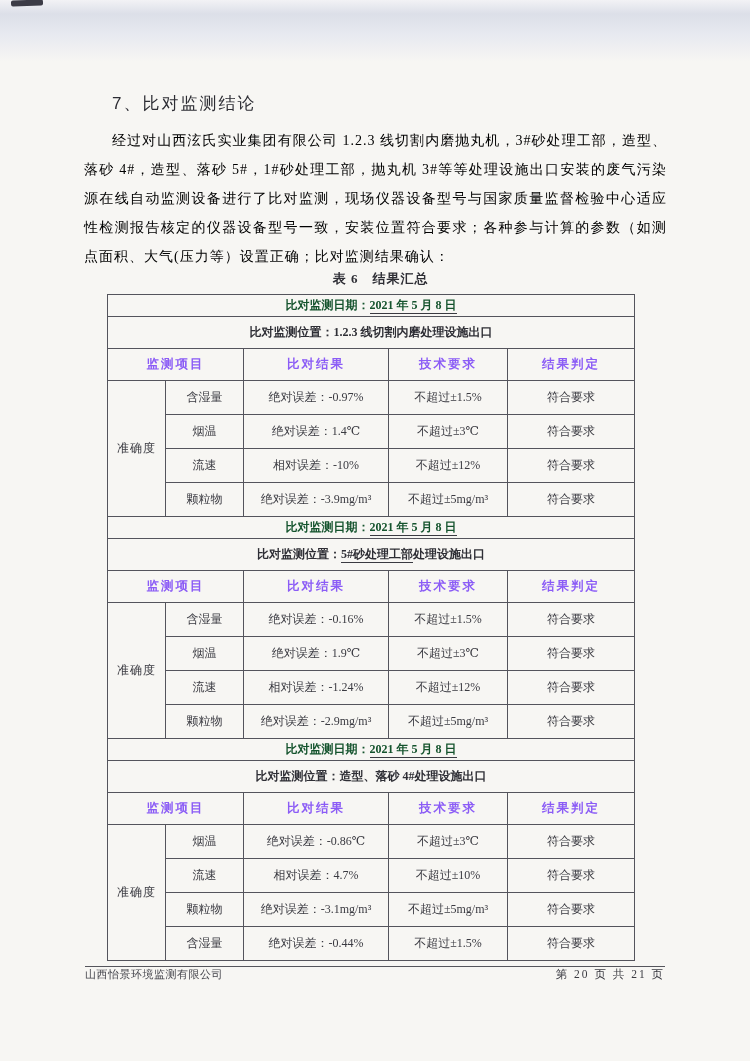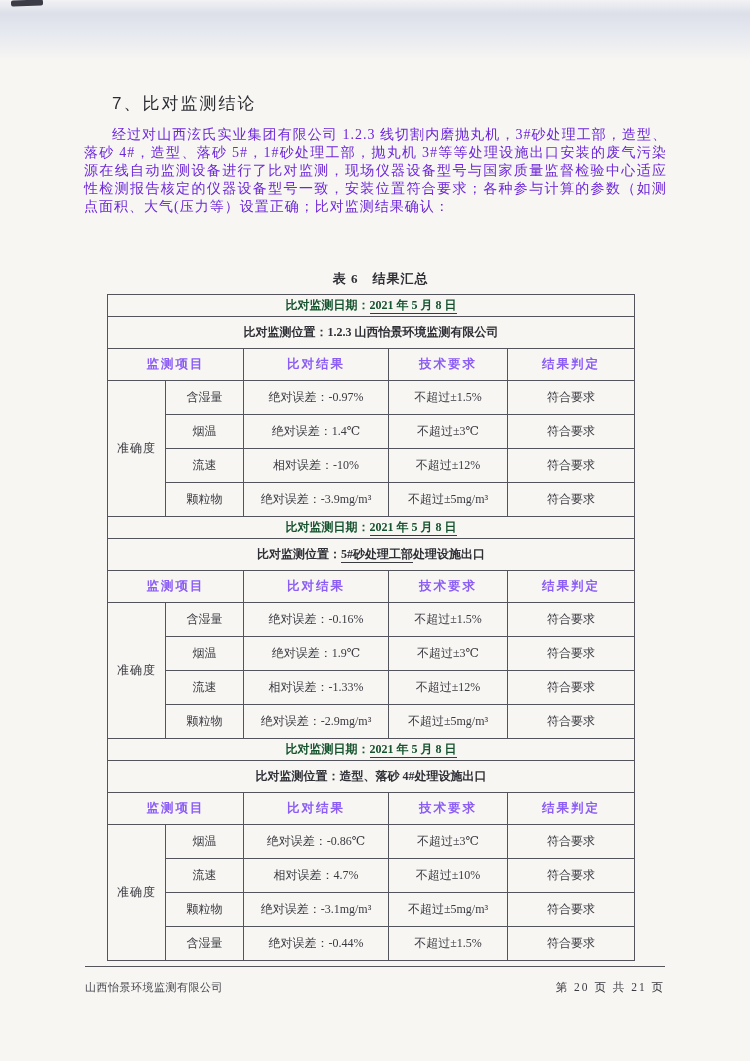--- a/index.html
+++ b/index.html
@@ -19,22 +19,22 @@
     position: absolute; left: 11px; top: 0; width: 32px; height: 6px;
     background: #3c3c46; border-radius: 2px; transform: rotate(-2deg);
   }
   .page-title {
     position: absolute; left: 112px; top: 92px;
     font-family: "Liberation Sans", "DejaVu Sans", sans-serif;
     font-size: 17px; font-weight: normal; letter-spacing: 2px; color: #2c2c33;
   }
   .body-paragraph {
     position: absolute; left: 84px; top: 126px; width: 583px;
-    font-size: 14px; line-height: 18px; letter-spacing: 1px;
-    text-align: justify; text-indent: 2em; color: #6d28d9;
+    font-size: 14px; line-height: 29px; letter-spacing: 1px;
+    text-align: justify; text-indent: 2em; color: #000000;
   }
   .table-caption {
     position: absolute; left: 117px; top: 270px; width: 527px;
     text-align: center; font-size: 13px; font-weight: bold; color: #2e2e35;
     letter-spacing: 1px;
   }
   table.results {
     position: absolute; left: 107px; top: 294px; width: 527px;
     border-collapse: collapse; table-layout: fixed;
   }
@@ -45,21 +45,21 @@
     color: #3a3a41;
   }
   tr.date-row td { height: 21px; font-weight: bold; font-size: 12px; color: #14532d; }
   tr.loc-row td  { height: 31px; font-weight: bold; font-size: 12px; color: #2e2e35; }
   tr.head-row td { height: 31px; font-weight: bold; font-size: 12.5px; letter-spacing: 2px; color: #8b5cf6; }
   tr.data-row td { height: 33px; font-size: 12px; }
   td.group-cell  { font-size: 12px; letter-spacing: 1px; }
   .u { border-bottom: 1px solid #3a3a41; padding-bottom: 1px; }
   .footer {
     position: absolute; left: 85px; top: 966px; width: 580px;
-    border-top: 1px solid #55555c; padding-top: 13px;
+    border-top: 1px solid #55555c; padding-top: 0;
     display: flex; justify-content: space-between; align-items: baseline;
   }
   .footer-company { font-size: 11px; color: #45454c; letter-spacing: 0.5px; }
   .footer-page    { font-size: 11.5px; color: #3a3a41; letter-spacing: 2px; }
 </style>
 </head>
 <body>
 
 <div class="scan-band"></div>
 <div class="corner-mark"></div>
@@ -77,21 +77,21 @@
       <col style="width:145px">
       <col style="width:119px">
       <col style="width:127px">
   </colgroup>
 
   <tbody>
     <tr class="date-row">
       <td colspan="5"><span>比对监测日期：</span><span class="u">2021 年 5 月 8 日</span></td>
     </tr>
     <tr class="loc-row">
-      <td colspan="5"><span>比对监测位置：</span><span class="u"></span><span>1.2.3 山西怡景环境监测有限公司</span></td>
+      <td colspan="5"><span>比对监测位置：</span><span class="u"></span><span>1.2.3 线切割内磨处理设施出口</span></td>
     </tr>
     <tr class="head-row">
       <td colspan="2">监测项目</td>
       <td>比对结果</td>
       <td>技术要求</td>
       <td>结果判定</td>
     </tr>
     <tr class="data-row">
       <td rowspan="4" class="group-cell">准确度</td>
       <td>含湿量</td>
@@ -140,21 +140,21 @@
       <td>符合要求</td>
     </tr>
     <tr class="data-row">
       <td>烟温</td>
       <td>绝对误差：1.9℃</td>
       <td>不超过±3℃</td>
       <td>符合要求</td>
     </tr>
     <tr class="data-row">
       <td>流速</td>
-      <td>相对误差：-1.33%</td>
+      <td>相对误差：-1.24%</td>
       <td>不超过±12%</td>
       <td>符合要求</td>
     </tr>
     <tr class="data-row">
       <td>颗粒物</td>
       <td>绝对误差：-2.9mg/m³</td>
       <td>不超过±5mg/m³</td>
       <td>符合要求</td>
     </tr>
   </tbody>

